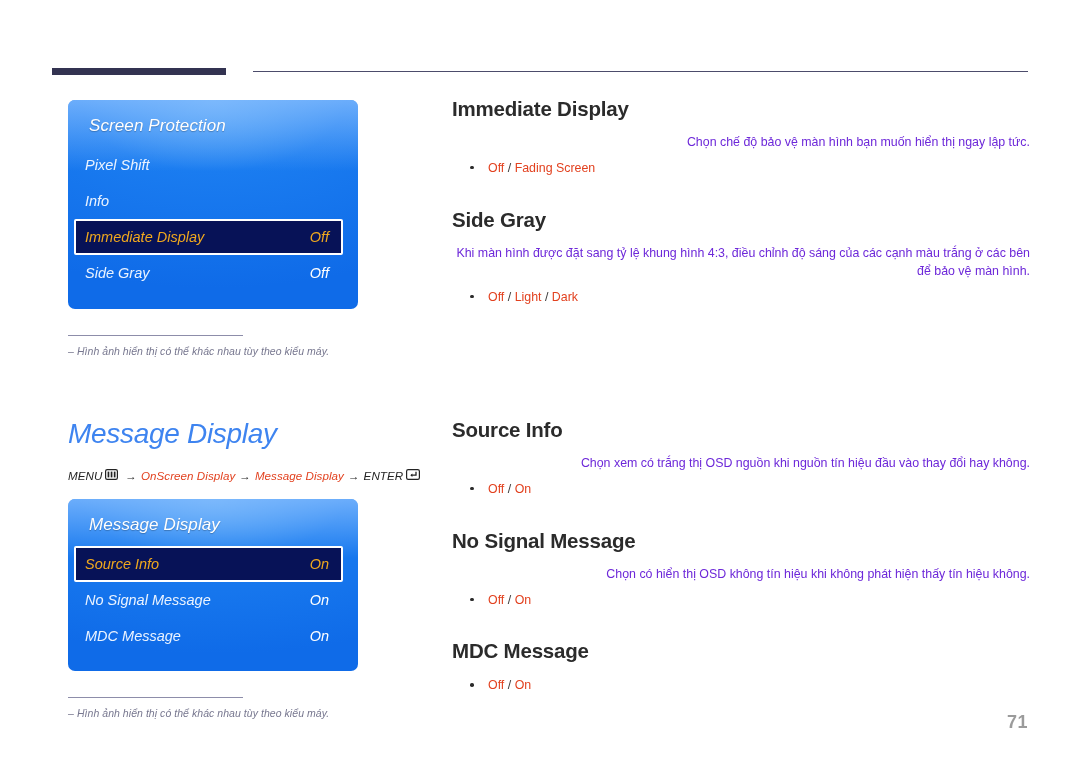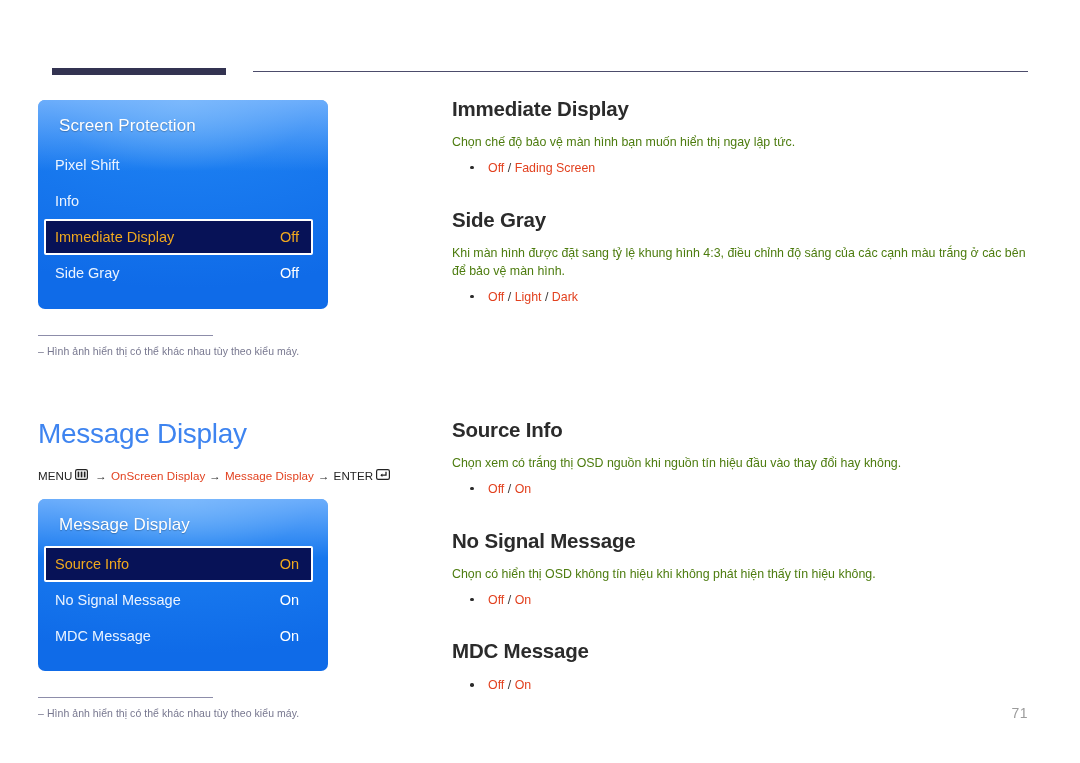--- a/index.html
+++ b/index.html
@@ -30,22 +30,23 @@
     left: 253px;
     top: 71px;
     width: 775px;
     height: 1px;
     background: #4c4c6b;
   }
 
   
   .left-col {
     position: absolute;
-    left: 38px;
+    left: 68px;
     width: 360px;
+    font-style: italic;
   }
   .right-col {
     position: absolute;
     left: 452px;
     width: 578px;
   }
 
   
   .osd-box {
     width: 290px;
@@ -128,22 +129,23 @@
   h2.sec-title {
     font-size: 20.5px;
     font-weight: bold;
     color: #2b2b2b;
     margin: 0 0 13px 0;
     letter-spacing: -0.2px;
   }
   p.sec-body {
     font-size: 12.4px;
     line-height: 1.45;
-    color: #4d7c0f;
+    color: #6d28d9;
     margin: 0 0 7px 0;
+    text-align: right;
   }
   ul.opt-list {
     list-style: none;
     margin: 0 0 30px 0;
     padding: 0 0 0 18px;
   }
   ul.opt-list li {
     position: relative;
     font-size: 12.4px;
     color: #2b2b2b;
@@ -192,24 +194,25 @@
   .icon-menu, .icon-enter {
     display: inline-block;
     vertical-align: -2px;
     margin: 0 3px;
   }
 
   
   .page-number {
     position: absolute;
     right: 52px;
-    bottom: 42px;
-    font-size: 14px;
+    bottom: 30px;
+    font-size: 18px;
     color: #9b9b9b;
     letter-spacing: 0.5px;
+    font-weight: bold;
   }
 </style>
 </head>
 <body>
 
 <div class="top-rule-thick"></div>
 <div class="top-rule-thin"></div>
 
 <div class="left-col" style="top:100px;">
 

